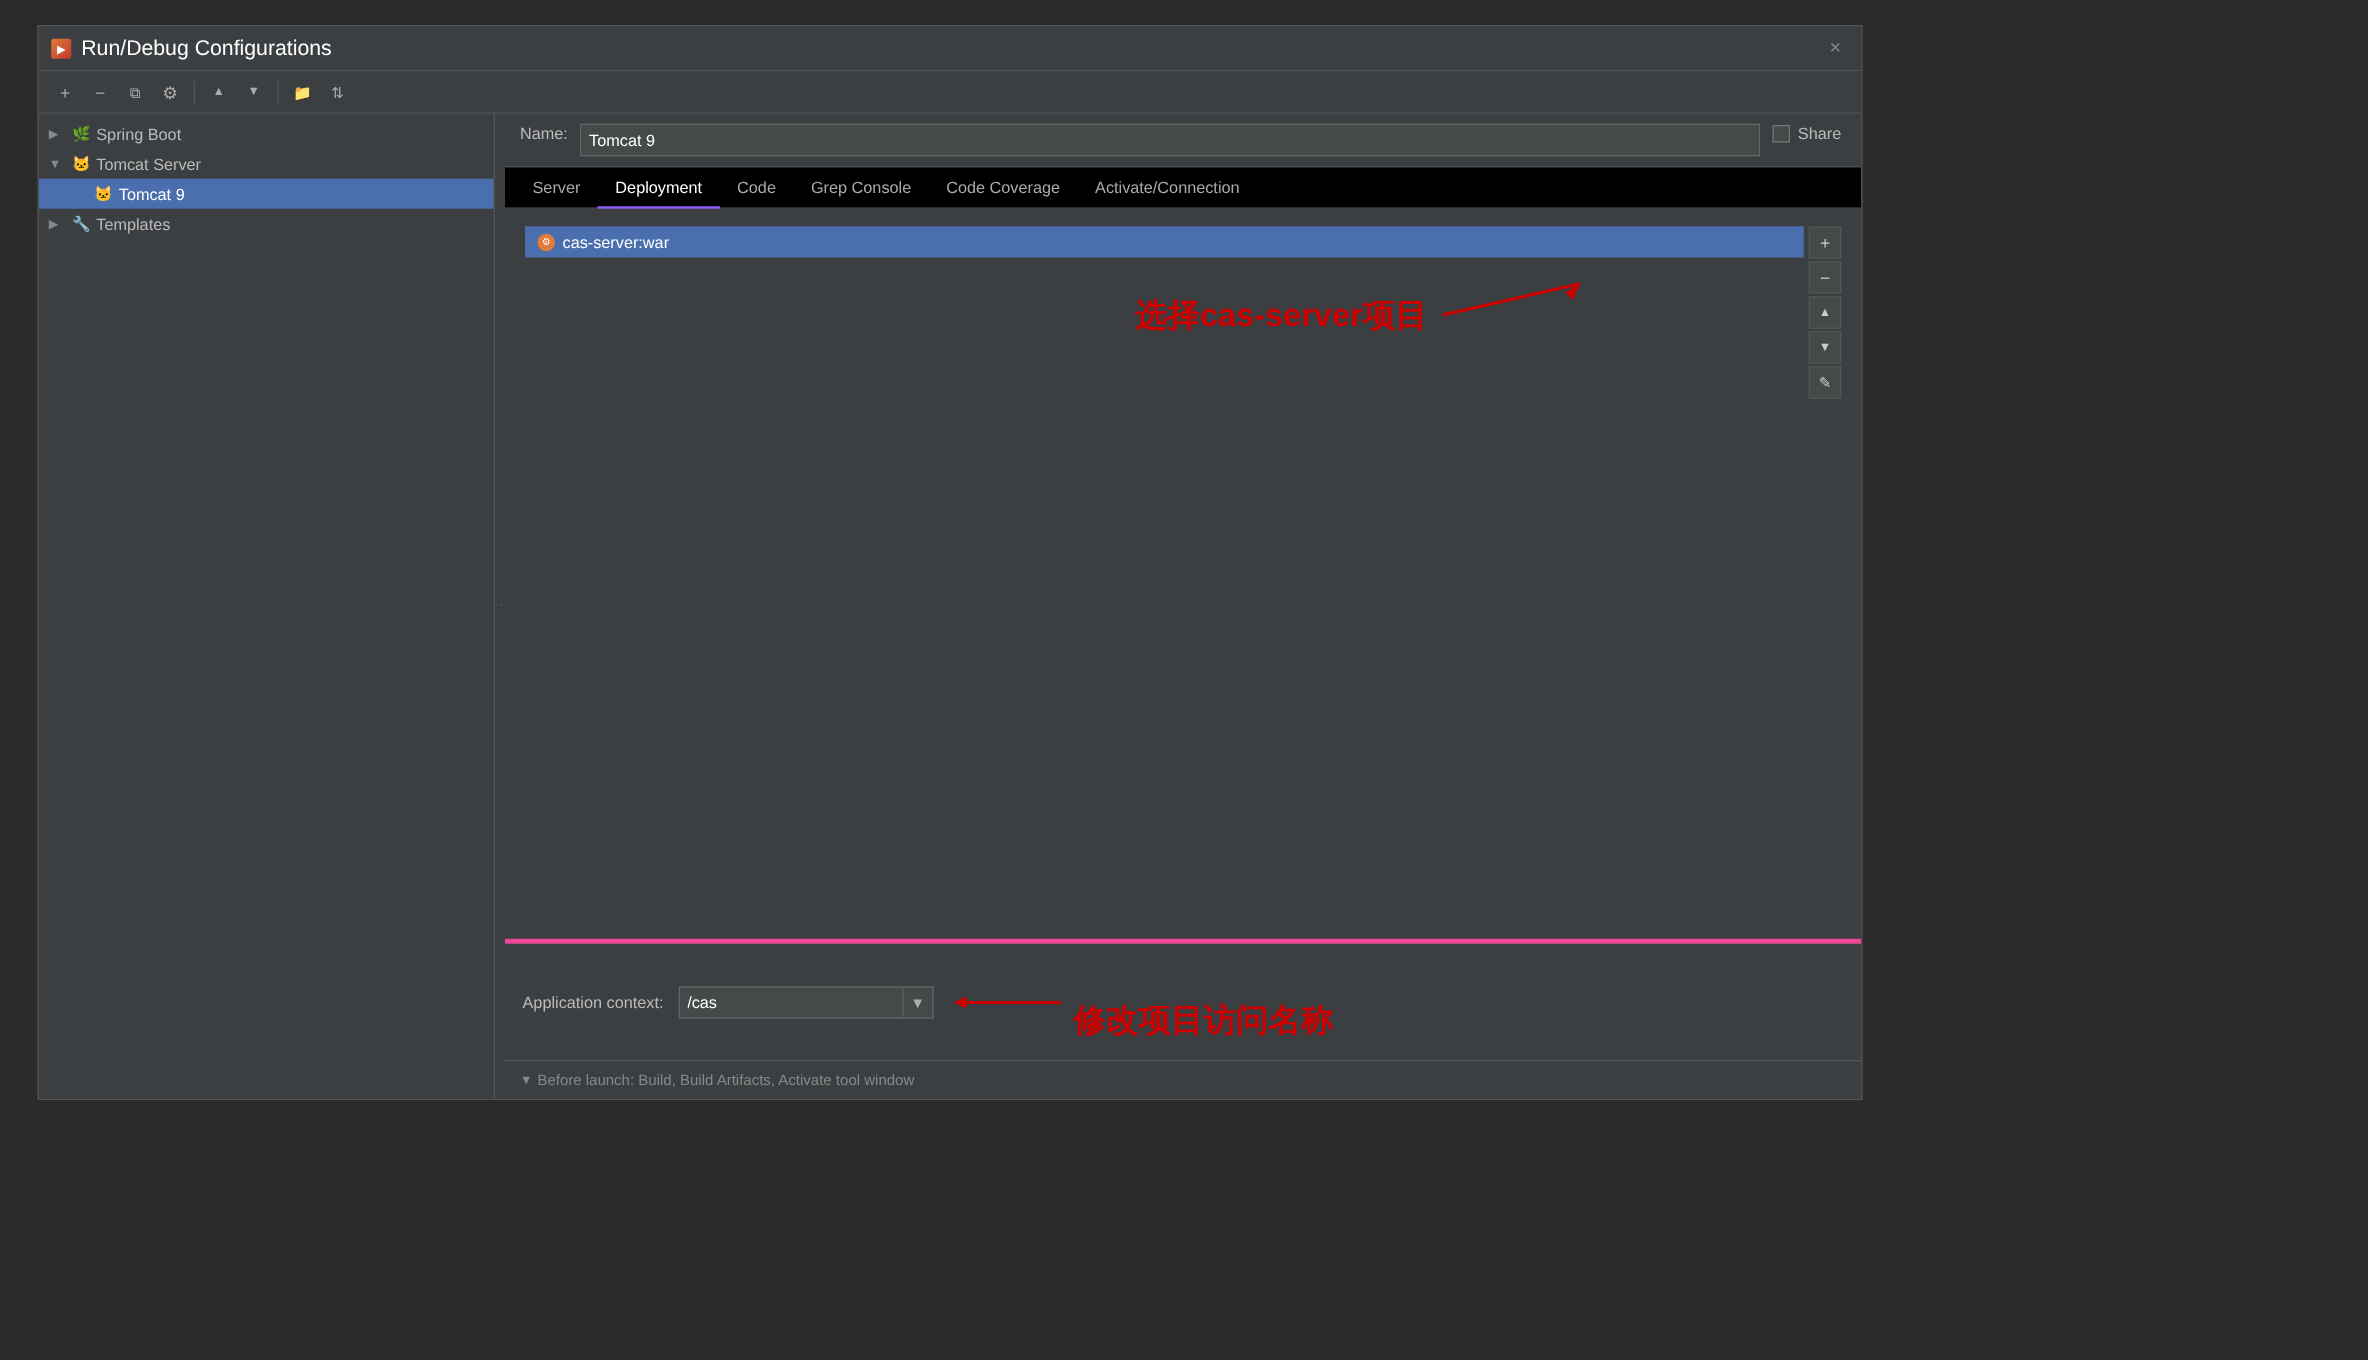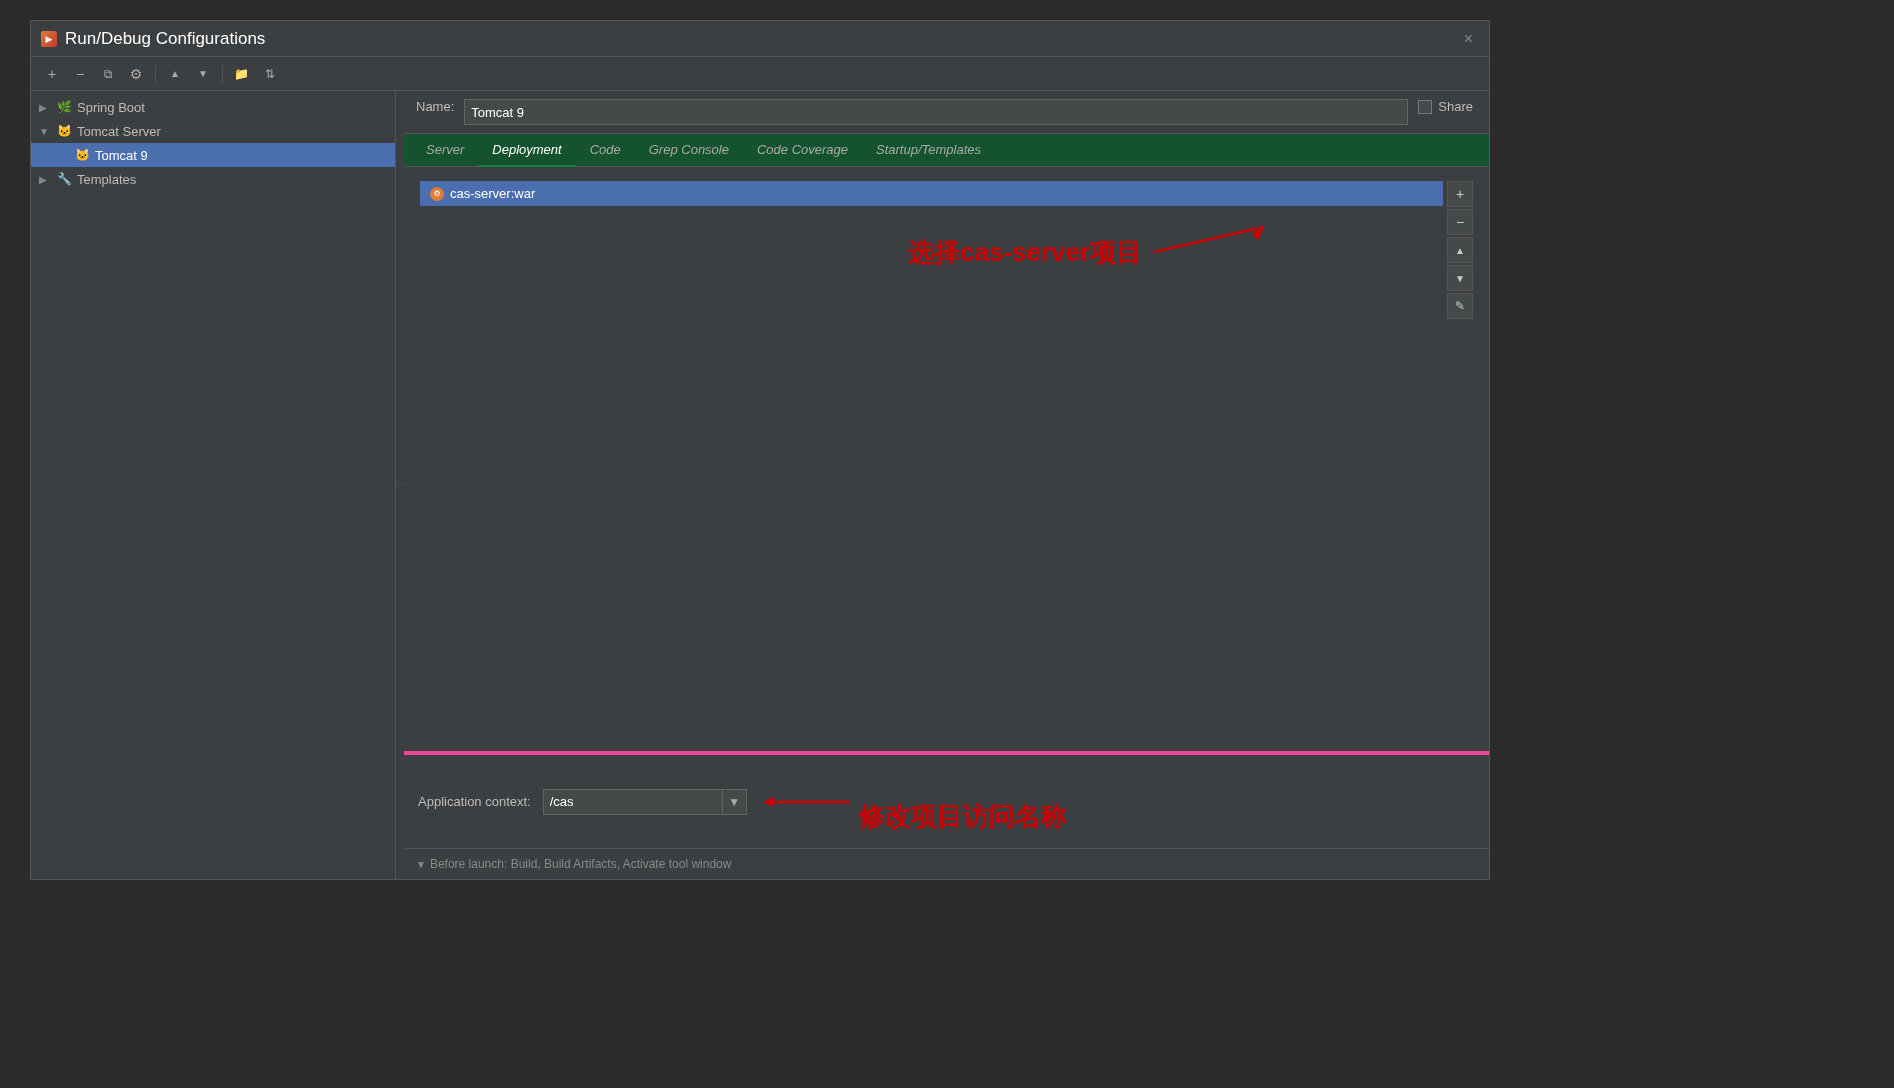--- a/index.html
+++ b/index.html
@@ -160,35 +160,34 @@
     }
     .share-checkbox {
       width: 14px;
       height: 14px;
       background: #45494a;
       border: 1px solid #777;
     }
     .tabs {
       display: flex;
       border-bottom: 1px solid #555;
-      background: #14532d;
+      background: #000000;
       padding: 0 8px;
-      font-style: italic;
     }
     .tab {
       padding: 8px 14px;
       cursor: pointer;
       color: #aaa;
       font-size: 13px;
       border-bottom: 2px solid transparent;
       margin-bottom: -1px;
     }
     .tab.active {
       color: #fff;
-      border-bottom: 2px solid #15803d;
+      border-bottom: 2px solid #8b5cf6;
     }
     .tab-content {
       flex: 1;
       padding: 14px 16px;
       overflow-y: auto;
       position: relative;
     }
     .deploy-label {
       font-size: 13px;
       color: #bbb;
@@ -384,21 +383,21 @@
         <div class="tab">
           <span>Code</span>
         </div>
         <div class="tab">
           <span>Grep Console</span>
         </div>
         <div class="tab">
           <span>Code Coverage</span>
         </div>
         <div class="tab">
-          <span>Startup/Templates</span>
+          <span>Activate/Connection</span>
         </div>
       </div>
 
       <div class="tab-content">
 
         <div style="position: relative; display: flex;">
           <div style="flex: 1;">
             <div class="deploy-item">
               <div class="deploy-item-icon">⚙</div>
               <span>cas-server:war</span>

